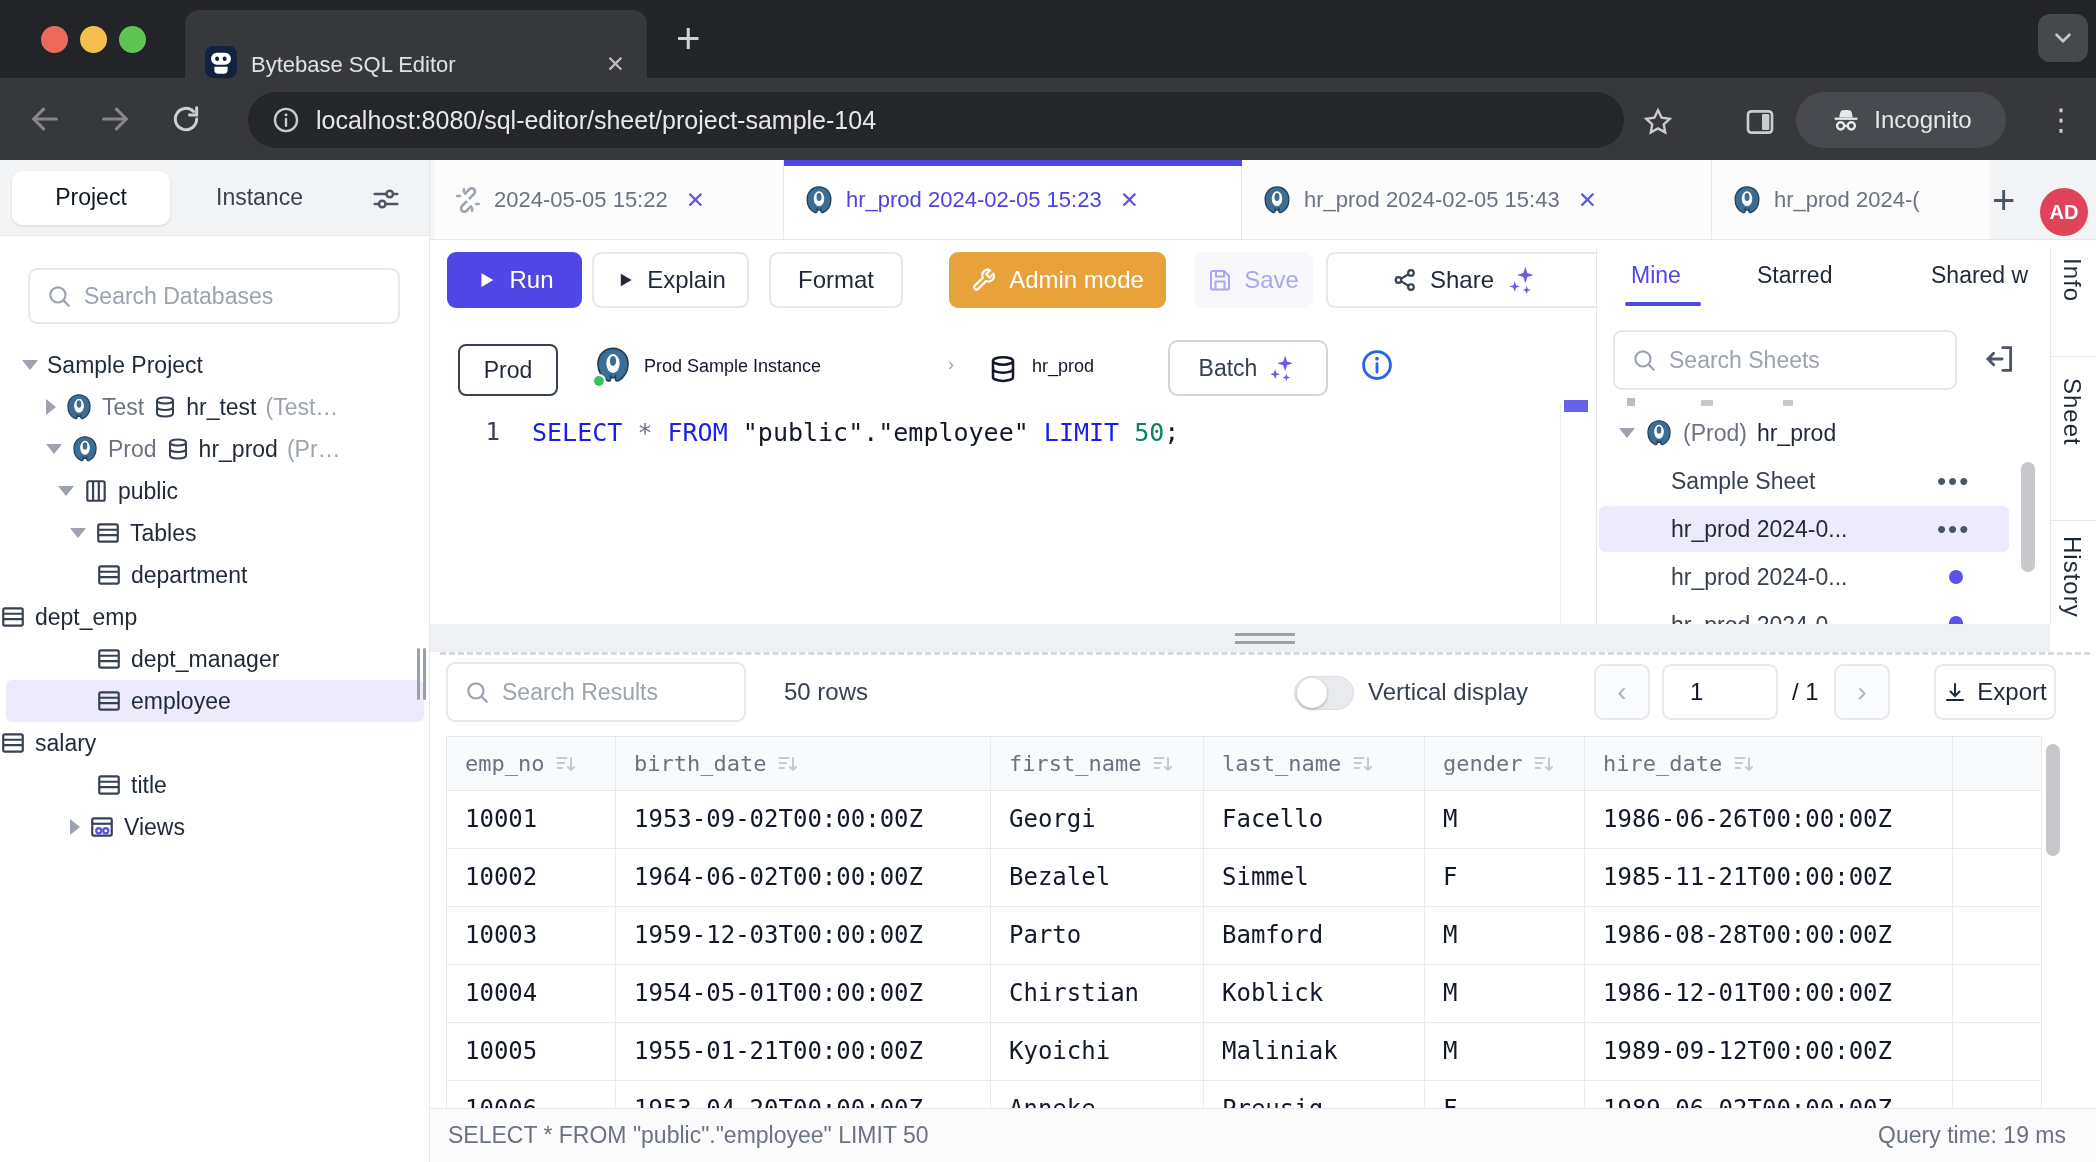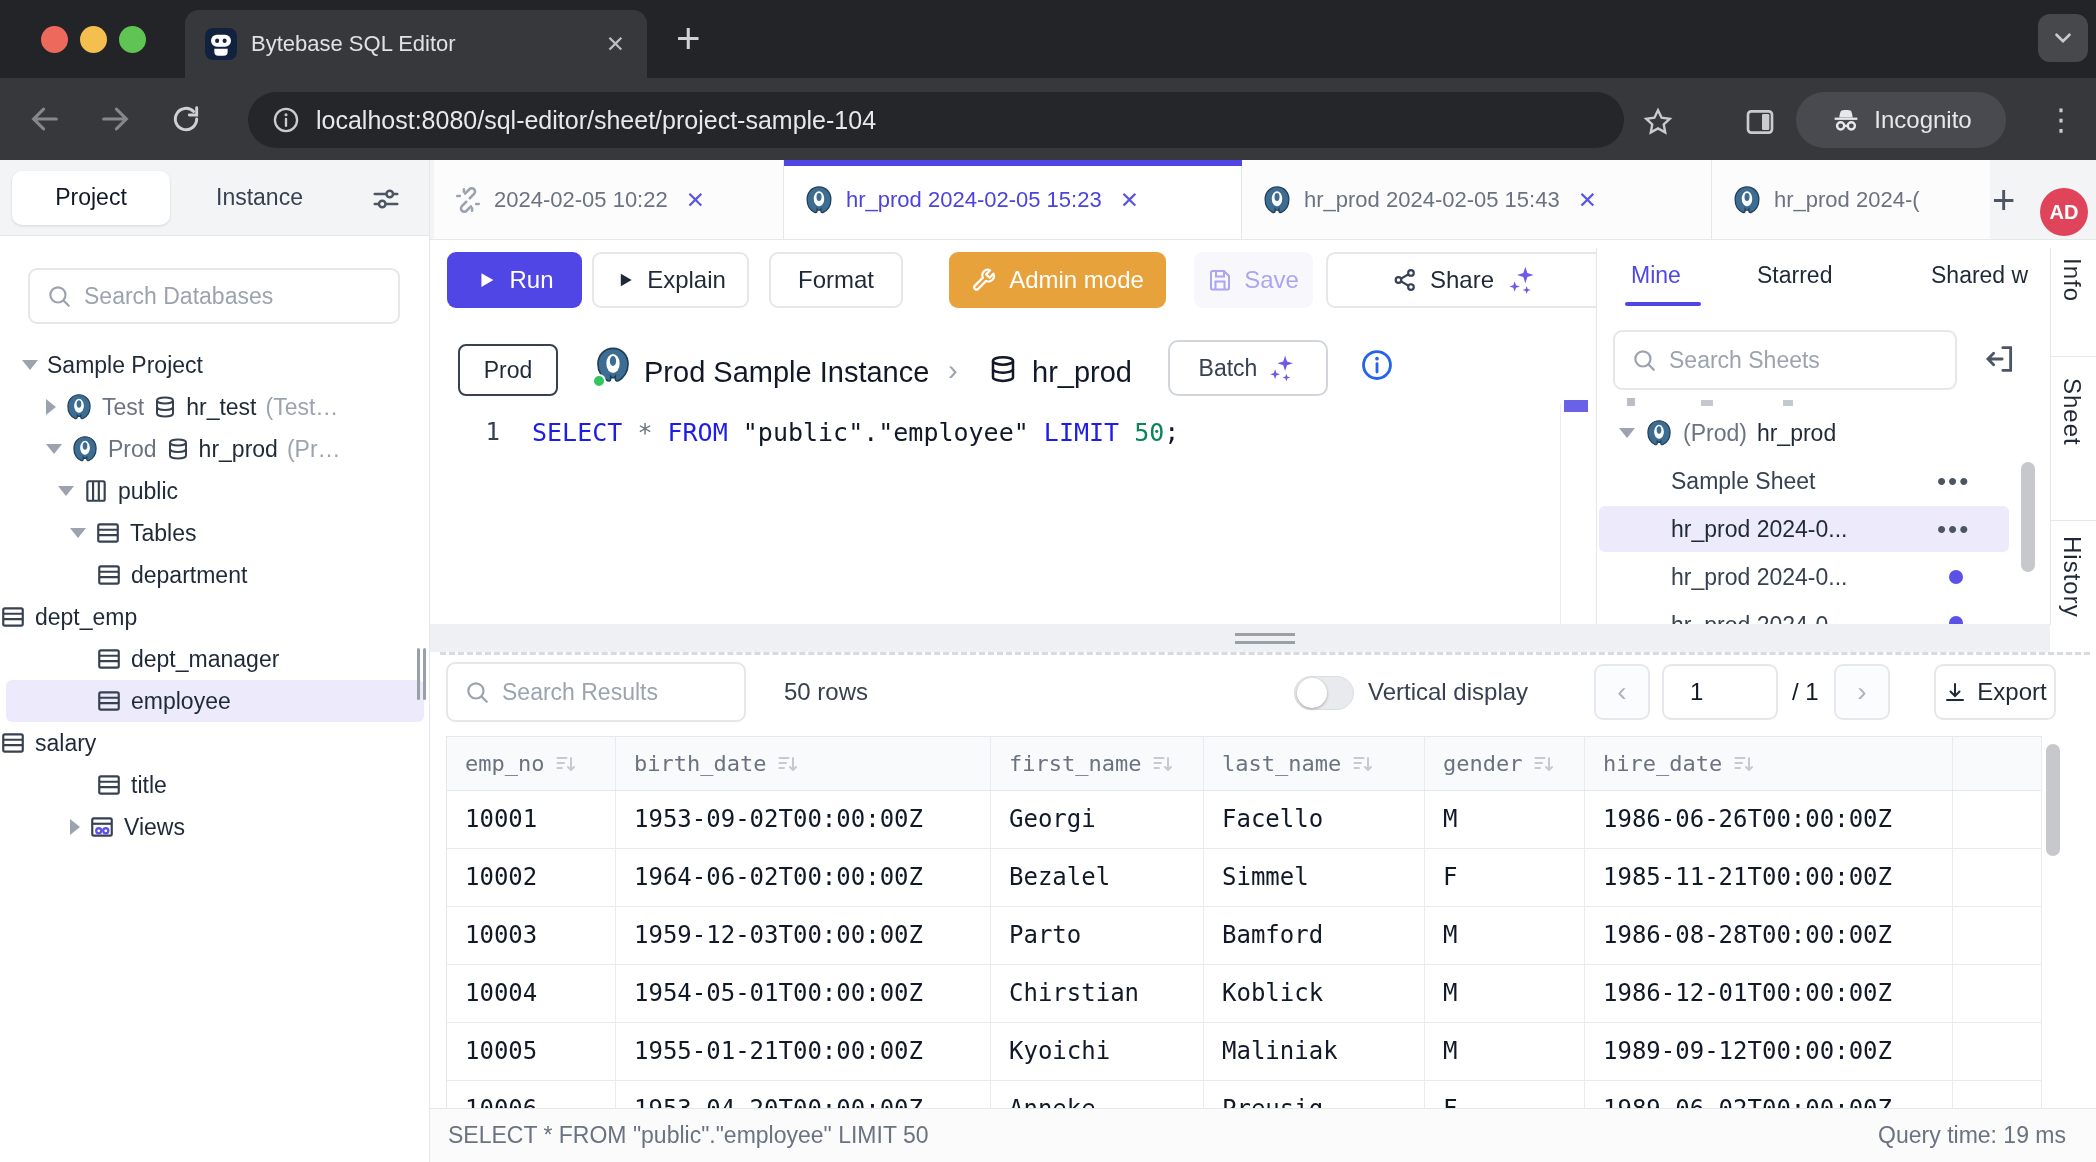--- a/index.html
+++ b/index.html
@@ -7,21 +7,21 @@
   body { font-family:"Liberation Sans", sans-serif; }
   #screen { position:relative; width:2096px; height:1162px; overflow:hidden; background:#fff; }
   .abs { position:absolute; }
   .flex { display:flex; align-items:center; }
   svg { display:block; }
 
   
   #chrome { position:absolute; left:0; top:0; width:2096px; height:160px; background:#37383c; }
   #chrome .titlebar { position:absolute; left:0; top:0; width:2096px; height:78px; background:#232427; }
   .traffic { position:absolute; top:26px; width:27px; height:27px; border-radius:50%; }
-  .btab { position:absolute; left:185px; top:10px; width:462px; height:68px; background:#37383c; border-radius:14px 14px 0 0; display:flex; align-items:center; }
+  .btab { position:absolute; left:185px; top:10px; width:462px; height:68px; background:#37383c; border-radius:14px 14px 0 0; display:flex; align-items:flex-end; }
   .btab-title { color:#dfe1e5; font-size:22px; margin-left:14px; flex:1; white-space:nowrap; overflow:hidden; }
   .btab-close { color:#bcbec3; font-size:23px; margin-right:22px; }
   .newtab-plus { position:absolute; left:676px; top:18px; color:#cfd1d5; font-size:42px; font-weight:300; line-height:42px; }
   .chev-btn { position:absolute; left:2038px; top:14px; width:50px; height:48px; background:#47484c; border-radius:12px; display:flex; align-items:center; justify-content:center; color:#c9cbd0; }
   .navrow { position:absolute; left:0; top:78px; width:2096px; height:82px; display:flex; align-items:center; }
   .nav-ic { color:#85878c; margin-left:28px; }
   .nav-ic.bright { color:#cdd0d4; }
   .urlpill { position:absolute; left:248px; top:92px; width:1376px; height:56px; background:#25262a; border-radius:28px; display:flex; align-items:center; }
   .url-text { color:#e6e8ea; font-size:25px; margin-left:16px; white-space:nowrap; }
   .incog-pill { position:absolute; left:1796px; top:92px; width:210px; height:56px; background:#494a4f; border-radius:28px; display:flex; align-items:center; justify-content:center; gap:12px; color:#e6e8ea; font-size:24px; }
@@ -54,21 +54,21 @@
   
   .btn { position:absolute; top:252px; height:56px; border-radius:9px; display:flex; align-items:center; justify-content:center; gap:12px; font-size:24px; }
   .btn-run { background:#4f46e5; color:#fff; font-weight:500; }
   .btn-plain { background:#fff; border:2px solid #e5e7eb; color:#1f2937; }
   .btn-admin { background:#e7a23b; color:#fff; font-weight:500; }
   .btn-save { background:#f7f7fc; color:#aba6ef; }
   .sparkle { color:#6d5ae8; }
 
   
   .chip { position:absolute; border:2px solid #374151; border-radius:8px; color:#1f2937; font-size:23px; display:flex; align-items:center; justify-content:center; }
-  .crumb-text { position:absolute; font-size:29px; color:#111827; white-space:nowrap;text-align:right; }
+  .crumb-text { position:absolute; font-size:18px; color:#111827; white-space:nowrap;text-align:right; }
 
   
   .mono { font-family:"DejaVu Sans Mono", monospace; }
   .gutter { position:absolute; font-size:24px; color:#374151; text-align:right; }
   .codeline { position:absolute; font-size:25px; white-space:pre; }
   .tok-keyword { color:#1d1de8; }
   .tok-operator { color:#6b7280; }
   .tok-identifier { color:#111827; }
   .tok-number { color:#098658; }
   .tok-punctuation { color:#111827; }
@@ -364,21 +364,21 @@
 
   <div class="etabstrip">
     <div class="etab" style="left:4px; width:350px;">
       <span style="color:#9ca3af;">
         <svg width="28" height="28" viewBox="0 0 24 24" fill="none" stroke="currentColor" stroke-width="2.2" stroke-linecap="round">
             <path d="M10.5 13.5 6.8 17.2a2.8 2.8 0 0 0 4 4l3.7-3.7"></path>
             <path d="M13.5 10.5l3.7-3.7a2.8 2.8 0 0 0-4-4l-3.7 3.7"></path>
             <path d="M8.5 5V2.8M5 8.5H2.8M15.5 19v2.2M19 15.5h2.2"></path>
           </svg>
       </span>
-      <span>2024-02-05 10:22</span>
+      <span>2024-05-05 15:22</span>
       <span class="etab-close">✕</span>
     </div>
 
     <div class="etab active" style="left:354px; width:458px;">
       <span>
           <svg width="30" height="30" viewBox="0 0 24 24">
             <path d="M12 1.5C6.5 1.5 2.5 5.8 2.5 11.5c0 4.6 2.6 8.6 6.1 10.4.9.5 1.9-.1 1.9-1.1v-1.6c.4.6 1 .9 1.5.9s1.1-.3 1.5-.9v1.6c0 1 1 1.6 1.9 1.1 3.5-1.8 6.1-5.8 6.1-10.4C21.5 5.8 17.5 1.5 12 1.5z" fill="#3d6d93" stroke="#1f3d55"></path>
             <ellipse cx="12" cy="11" rx="4.2" ry="6" fill="#fff"></ellipse>
             <ellipse cx="12" cy="9.5" rx="2" ry="3.2" fill="#3d6d93"></ellipse>
           </svg>

